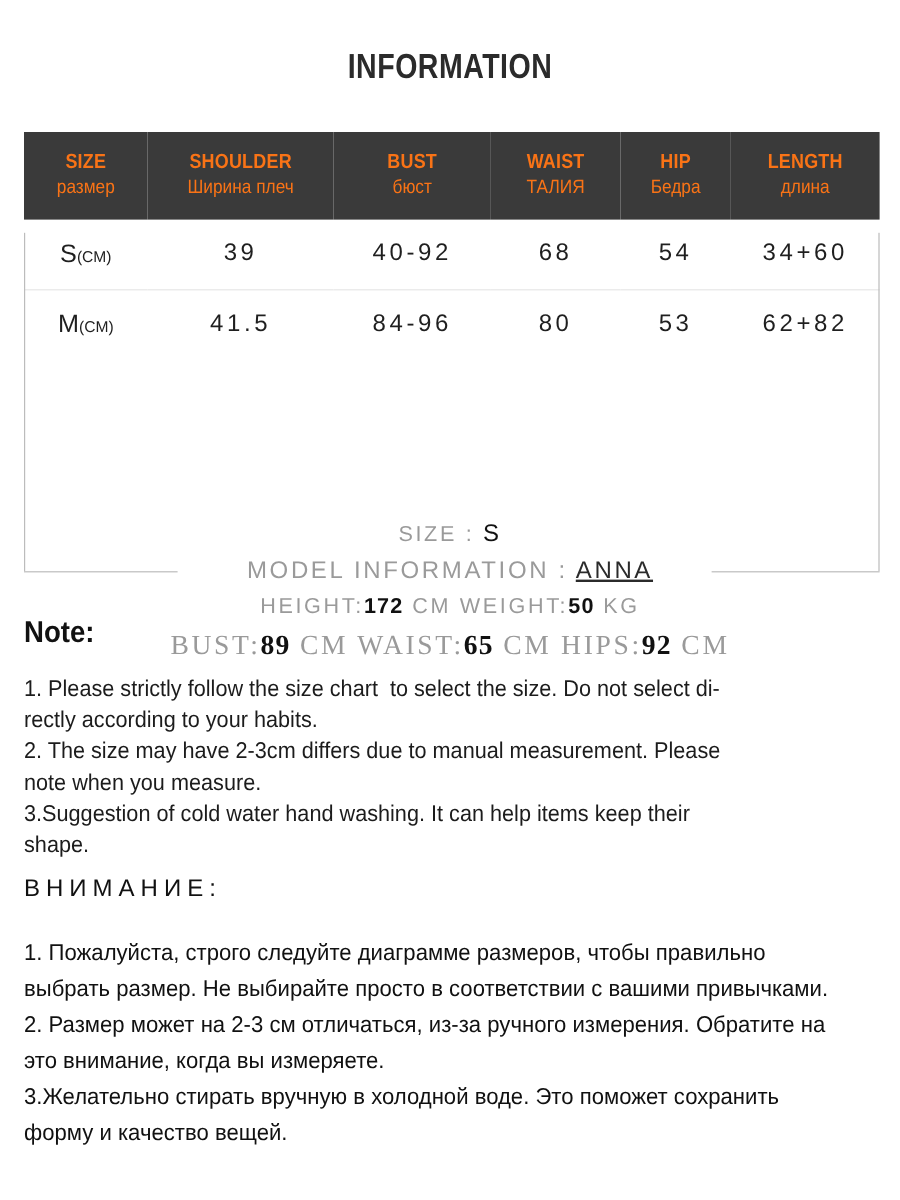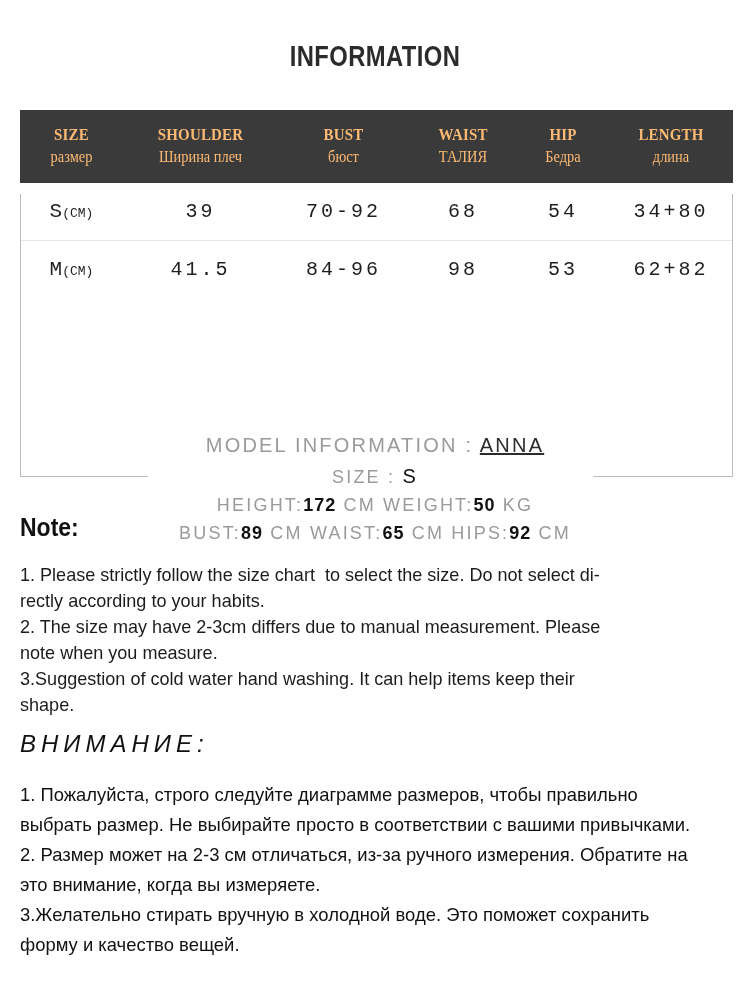--- a/index.html
+++ b/index.html
@@ -28,27 +28,26 @@
   
   .size-table {
     position: absolute;
     left: 20px; top: 110px;
     width: 713px;
     border-collapse: collapse;
     table-layout: fixed;
   }
   .size-table thead tr { background: #3a3a3a; }
   .size-table th {
-    color: #fdba74;
+    color: #f97316;
     padding: 14px 2px 15px 2px;
     font-weight: normal;
     text-align: center;
     vertical-align: middle;
     border: none;
-    font-family: Liberation Serif, serif;
   }
   .th-en {
     display: block;
     font-size: 17px;
     font-weight: bold;
     letter-spacing: 0.2px;
     transform: scaleX(0.88);
     line-height: 1.3;
   }
   .th-ru {
@@ -59,21 +58,20 @@
     line-height: 1.35;
   }
   .size-table tbody td {
     text-align: center;
     font-size: 20px;
     color: #1f1f1f;
     letter-spacing: 3px;
     padding: 17px 0 17px 0;
     border-bottom: 1px solid #e6e6e6;
     font-weight: 300;
-    font-family: Liberation Mono, monospace;
   }
   .size-table tbody tr:last-child td { border-bottom: none; }
   .size-table tbody td.size-cell {
     letter-spacing: 0px;
     font-size: 21px;
   }
   .size-cell .unit {
     font-size: 13px;
     letter-spacing: 0px;
   }
@@ -114,21 +112,21 @@
   }
   .model-line {
     font-size: 19px;
     letter-spacing: 2.2px;
     line-height: 1.55;
     white-space: nowrap;
   }
   .model-line.l1 { font-size: 20px; }
   .model-line.l2 { font-size: 18px; }
   .model-line.l3 { font-size: 18px; }
-  .model-line.l4 { font-size: 18px; }
+  .model-line.l4 { font-size: 23px; font-family: Liberation Serif, serif; }
   .model-name {
     color: #2b2b2b;
     text-decoration: underline;
   }
   .mv {
     color: #111111;
     font-weight: bold;
     letter-spacing: 1px;
   }
   .ms {
@@ -155,24 +153,23 @@
     line-height: 26px;
     color: #1c1c1c;
     transform: scaleX(0.95);
     transform-origin: left top;
   }
   .notes-en p { margin: 0; white-space: pre-wrap; }
 
   .attention {
     position: absolute;
     left: 20px; top: 730px;
-    font-size: 24px;
+    font-size: 20px;
     letter-spacing: 5px;
     color: #111111;
-    font-style: italic;
   }
 
   .notes-ru {
     position: absolute;
     left: 20px; top: 780px;
     width: 706px;
     font-size: 19px;
     line-height: 30px;
     color: #111111;
     transform: scaleX(0.97);
@@ -213,49 +210,49 @@
         <th style="width:124px">
           <span class="th-en">LENGTH</span>
           <span class="th-ru">длина</span>
         </th>
       </tr>
     </thead>
     <tbody>
       <tr>
         <td class="size-cell"><span>S</span><span class="unit">(CM)</span></td>
         <td>39</td>
-        <td>70-92</td>
+        <td>40-92</td>
         <td>68</td>
         <td>54</td>
-        <td>34+80</td>
+        <td>34+60</td>
       </tr>
       <tr>
         <td class="size-cell"><span>M</span><span class="unit">(CM)</span></td>
         <td>41.5</td>
         <td>84-96</td>
-        <td>98</td>
+        <td>80</td>
         <td>53</td>
         <td>62+82</td>
       </tr>
     </tbody>
   </table>
 
   <div class="tbl-rule-left"></div>
   <div class="tbl-rule-right"></div>
   <div class="tbl-rule-bottom-l"></div>
   <div class="tbl-rule-bottom-r"></div>
 
   <div class="model-block">
+    <div class="model-line l2">
+      <span>SIZE :</span>
+      <span class="ms">S</span>
+    </div>
     <div class="model-line l1">
       <span>MODEL  INFORMATION :</span>
       <span class="model-name">ANNA</span>
-    </div>
-    <div class="model-line l2">
-      <span>SIZE :</span>
-      <span class="ms">S</span>
     </div>
     <div class="model-line l3">
       <span>HEIGHT:</span><span class="mv">172</span>
       <span>CM</span>
       <span>WEIGHT:</span><span class="mv">50</span>
       <span>KG</span>
     </div>
     <div class="model-line l4">
       <span>BUST:</span><span class="mv">89</span>
       <span>CM</span>

